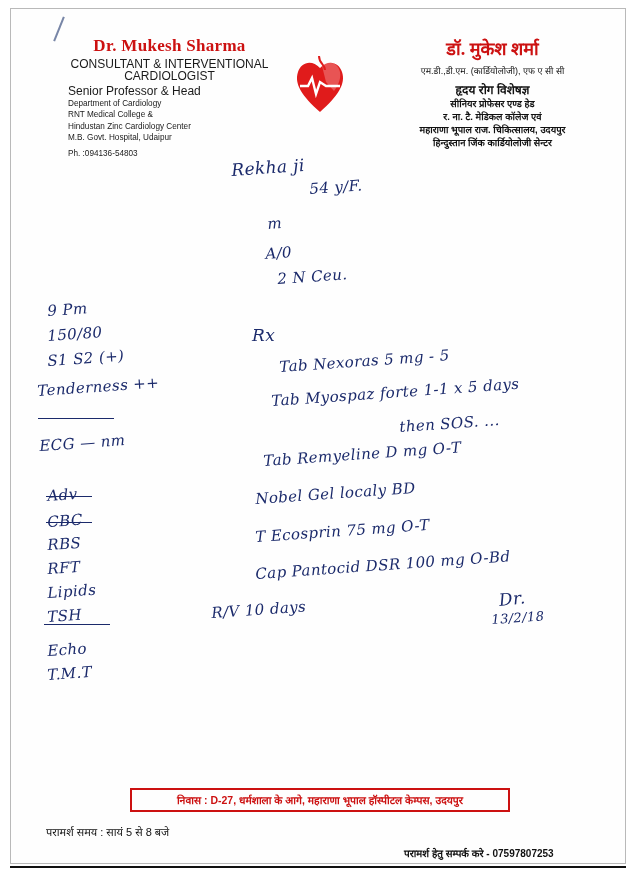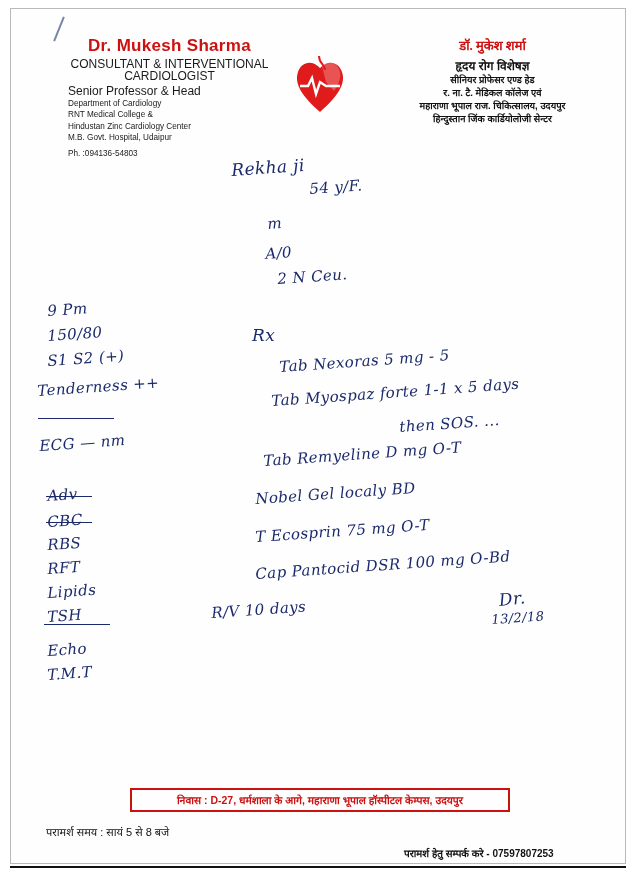--- a/index.html
+++ b/index.html
@@ -47,21 +47,21 @@
   
   .header-left {
     position: absolute;
     left: 62px;
     top: 36px;
     width: 215px;
     text-align: center;
     color: #111;
   }
   .doc-name {
-    font-family: Liberation Sans, sans-serif;
+    font-family: Liberation Serif, serif;
     color: #cc1111;
     font-weight: bold;
     font-size: 17px;
     letter-spacing: .3px;
     margin-bottom: 3px;
   }
   .hl-line {
     font-size: 8.2px;
     line-height: 11.5px;
     color: #1a1a1a;
@@ -75,21 +75,21 @@
     right: 40px;
     top: 36px;
     width: 215px;
     text-align: center;
     color: #111;
   }
   .doc-name-hi {
     font-family: "Liberation Serif", serif;
     color: #cc1111;
     font-weight: bold;
-    font-size: 13px;
+    font-size: 18px;
     margin-bottom: 5px;
   }
   .hr-line {
     font-size: 9px;
     line-height: 13px;
     color: #111;
   }
   .hr-line.b { font-weight: bold; font-size: 12px; }
   .hr-line.bsm { font-weight: bold; font-size: 9.5px; }
 
@@ -185,20 +185,21 @@
     <svg viewBox="0 0 56 64" width="56" height="64">
       <path d="M28 60 C10 44 2 32 6 20 C9 10 20 7 28 16 C36 7 47 10 50 20 C54 32 46 44 28 60 Z" fill="#e01b1b"></path>
       <path d="M30 14 C36 8 46 10 48 20 C49 26 47 32 42 39 L34 30 Z" fill="#ffffff" opacity=".25"></path>
       <polyline points="8,34 16,34 20,26 24,42 28,30 34,34 48,34" fill="none" stroke="#ffffff" stroke-width="2.4"></polyline>
       <path d="M27 4 C27 12 33 12 33 18" stroke="#e01b1b" stroke-width="2" fill="none"></path>
     </svg>
   </div>
 
   <div class="header-right">
     <div class="doc-name-hi">डॉ. मुकेश शर्मा</div>
+    <div class="hr-line">एम.डी.,डी.एम. (कार्डियोलोजी), एफ ए सी सी</div>
     <div class="hr-line b" style="margin-top:6px">हृदय रोग विशेषज्ञ</div>
     <div class="hr-line bsm">सीनियर प्रोफेसर एण्ड हेड</div>
     <div class="hr-line bsm">र. ना. टै. मेडिकल कॉलेज एवं</div>
     <div class="hr-line bsm">महाराणा भूपाल राज. चिकित्सालय, उदयपुर</div>
     <div class="hr-line bsm">हिन्दुस्तान जिंक कार्डियोलोजी सेन्टर</div>
   </div>
 
   <div class="hw l rot" style="left:232px; top:160px;">Rekha ji</div>
   <div class="hw m rot" style="left:310px; top:180px;">54 y/F.</div>
   <div class="hw m rot" style="left:268px; top:215px;">m</div>

